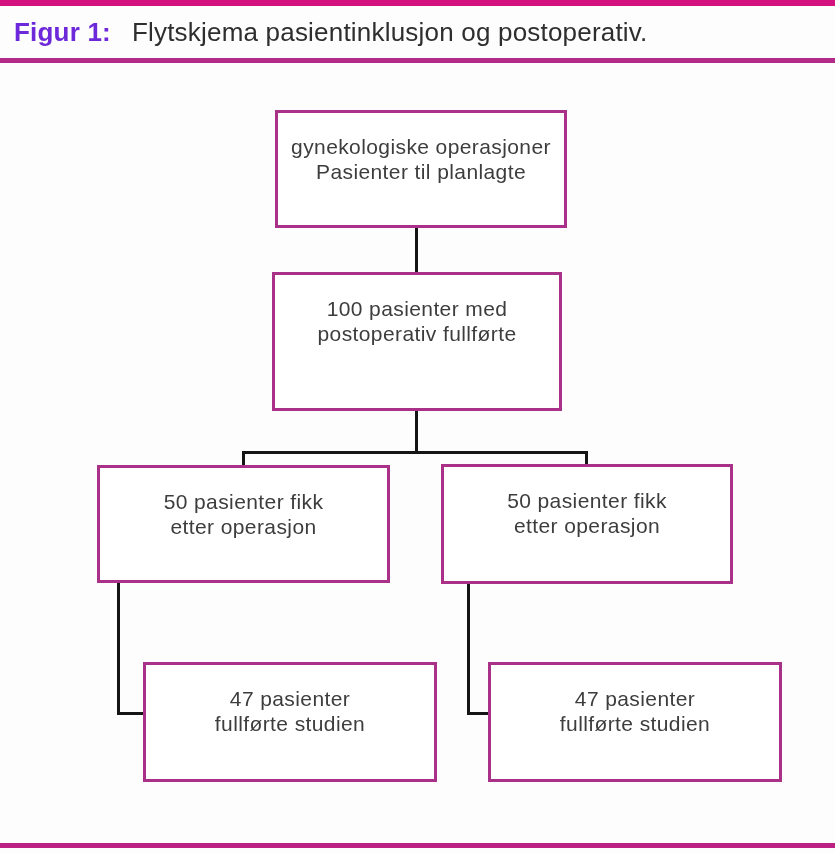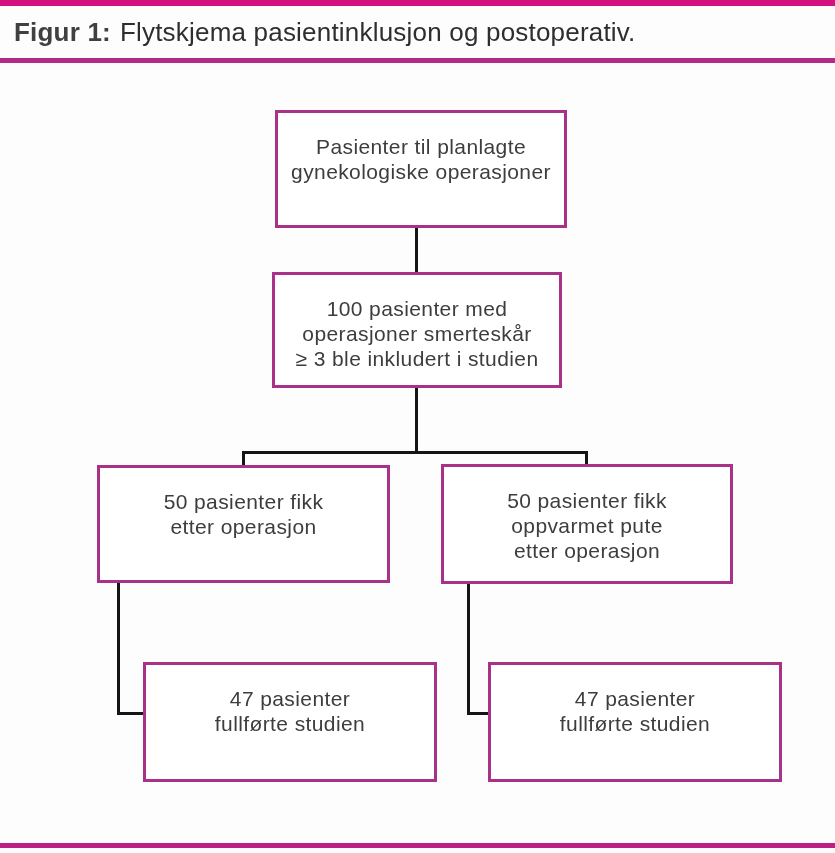--- a/index.html
+++ b/index.html
@@ -22,42 +22,42 @@
     position: absolute;
     left: 14px;
     top: 17px;
     font-size: 26px;
     line-height: 30px;
     color: #2e2e2e;
     letter-spacing: 0.2px;
     white-space: nowrap;
   }
   .caption .fig-label {
-    color: #404040;
+    color: #6d28d9;
     font-weight: bold;
-    margin-right: 9px;
+    margin-right: 21px;
   }
 
   
   .fbox {
     position: absolute;
     box-sizing: border-box;
     border: 3px solid #a93288;
     background: #ffffff;
     text-align: center;
     padding-top: 21px;
     font-size: 21px;
     line-height: 25px;
     color: #3d3d3d;
     letter-spacing: 0.4px;
   }
   .fbox .line { display: block; }
 
   .box-eligible      { left: 275px; top: 110px; width: 292px; height: 118px; }
-  .box-included      { left: 272px; top: 272px; width: 290px; height: 116px; }
+  .box-included      { left: 272px; top: 272px; width: 290px; height: 139px; }
   .box-control       { left:  97px; top: 465px; width: 293px; height: 118px; }
   .box-intervention  { left: 441px; top: 464px; width: 292px; height: 120px; }
   .box-control-done  { left: 143px; top: 662px; width: 294px; height: 120px; }
   .box-interv-done   { left: 488px; top: 662px; width: 294px; height: 120px; }
 
   
   .conn { position: absolute; background: #151515; }
   .c-v1      { left: 415px; top: 228px; width: 3px;  height: 44px; }  
   .c-v2      { left: 415px; top: 388px; width: 3px;  height: 66px; }  
   .c-h1      { left: 242px; top: 451px; width: 346px; height: 3px; }  
@@ -85,38 +85,36 @@
   <div class="conn c-v2"></div>
   <div class="conn c-h1"></div>
   <div class="conn c-v3"></div>
   <div class="conn c-v4"></div>
   <div class="conn c-v5"></div>
   <div class="conn c-h2"></div>
   <div class="conn c-v6"></div>
   <div class="conn c-h3"></div>
 
   <div class="fbox box-eligible">
+    <span class="line">gynekologiske operasjoner</span>
     <span class="line">Pasienter til planlagte</span>
-    <span class="line">gynekologiske operasjoner</span>
   </div>
 
   <div class="fbox box-included">
     <span class="line">100 pasienter med</span>
-    <span class="line">operasjoner smerteskår</span>
-    <span class="line">≥ 3 ble inkludert i studien</span>
+    <span class="line">postoperativ fullførte</span>
   </div>
 
   <div class="fbox box-control">
     <span class="line">50 pasienter fikk</span>
     <span class="line">etter operasjon</span>
   </div>
 
   <div class="fbox box-intervention">
     <span class="line">50 pasienter fikk</span>
-    <span class="line">oppvarmet pute</span>
     <span class="line">etter operasjon</span>
   </div>
 
   <div class="fbox box-control-done">
     <span class="line">47 pasienter</span>
     <span class="line">fullførte studien</span>
   </div>
 
   <div class="fbox box-interv-done">
     <span class="line">47 pasienter</span>

